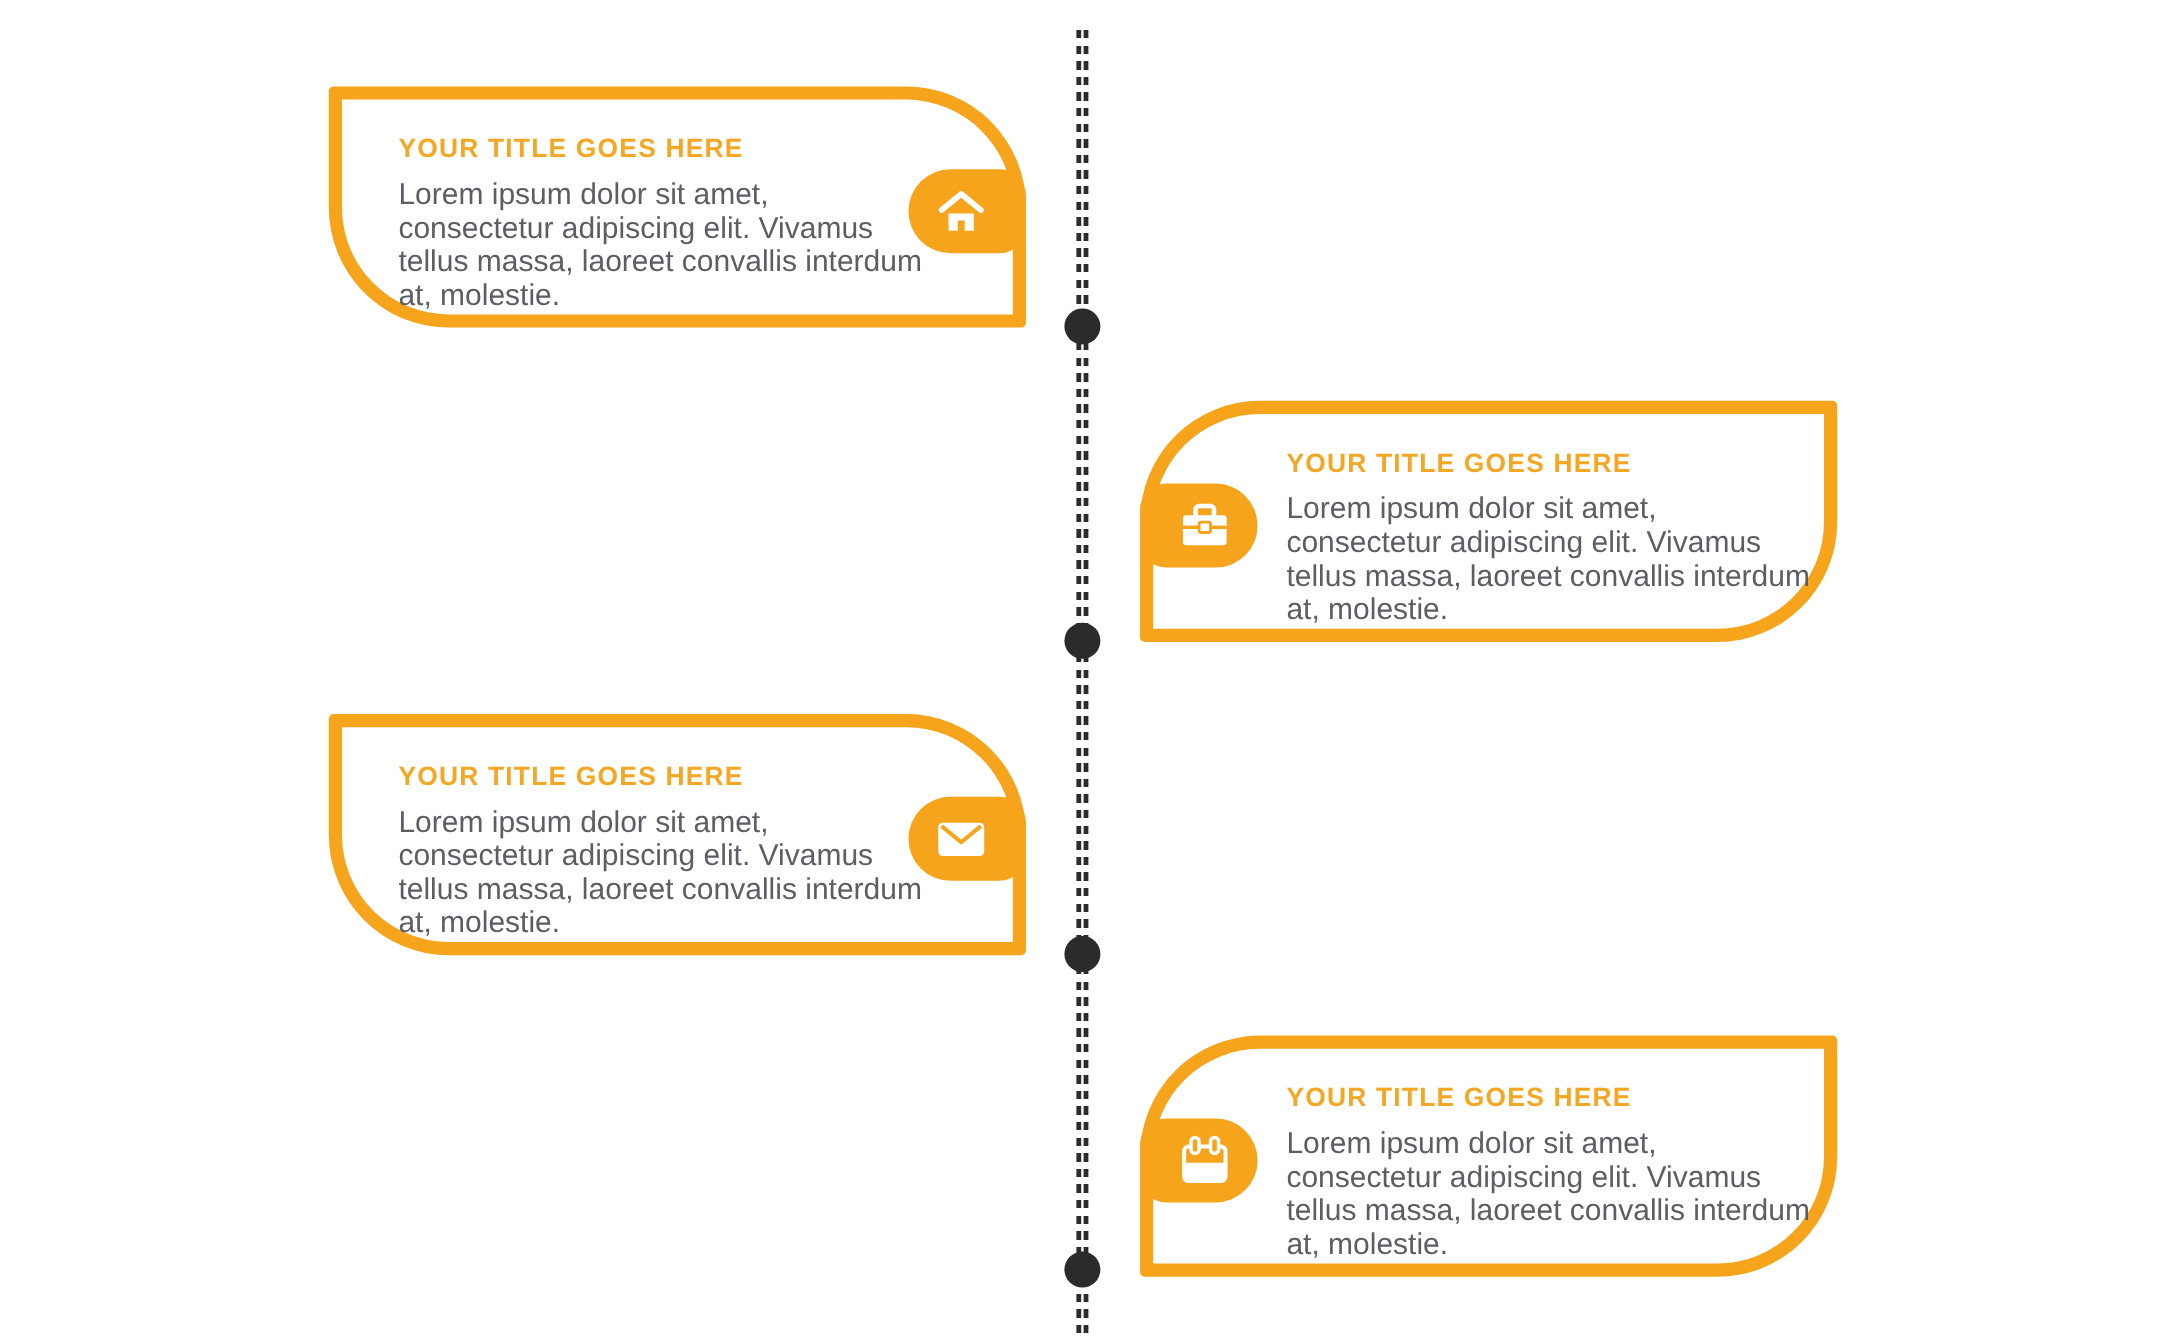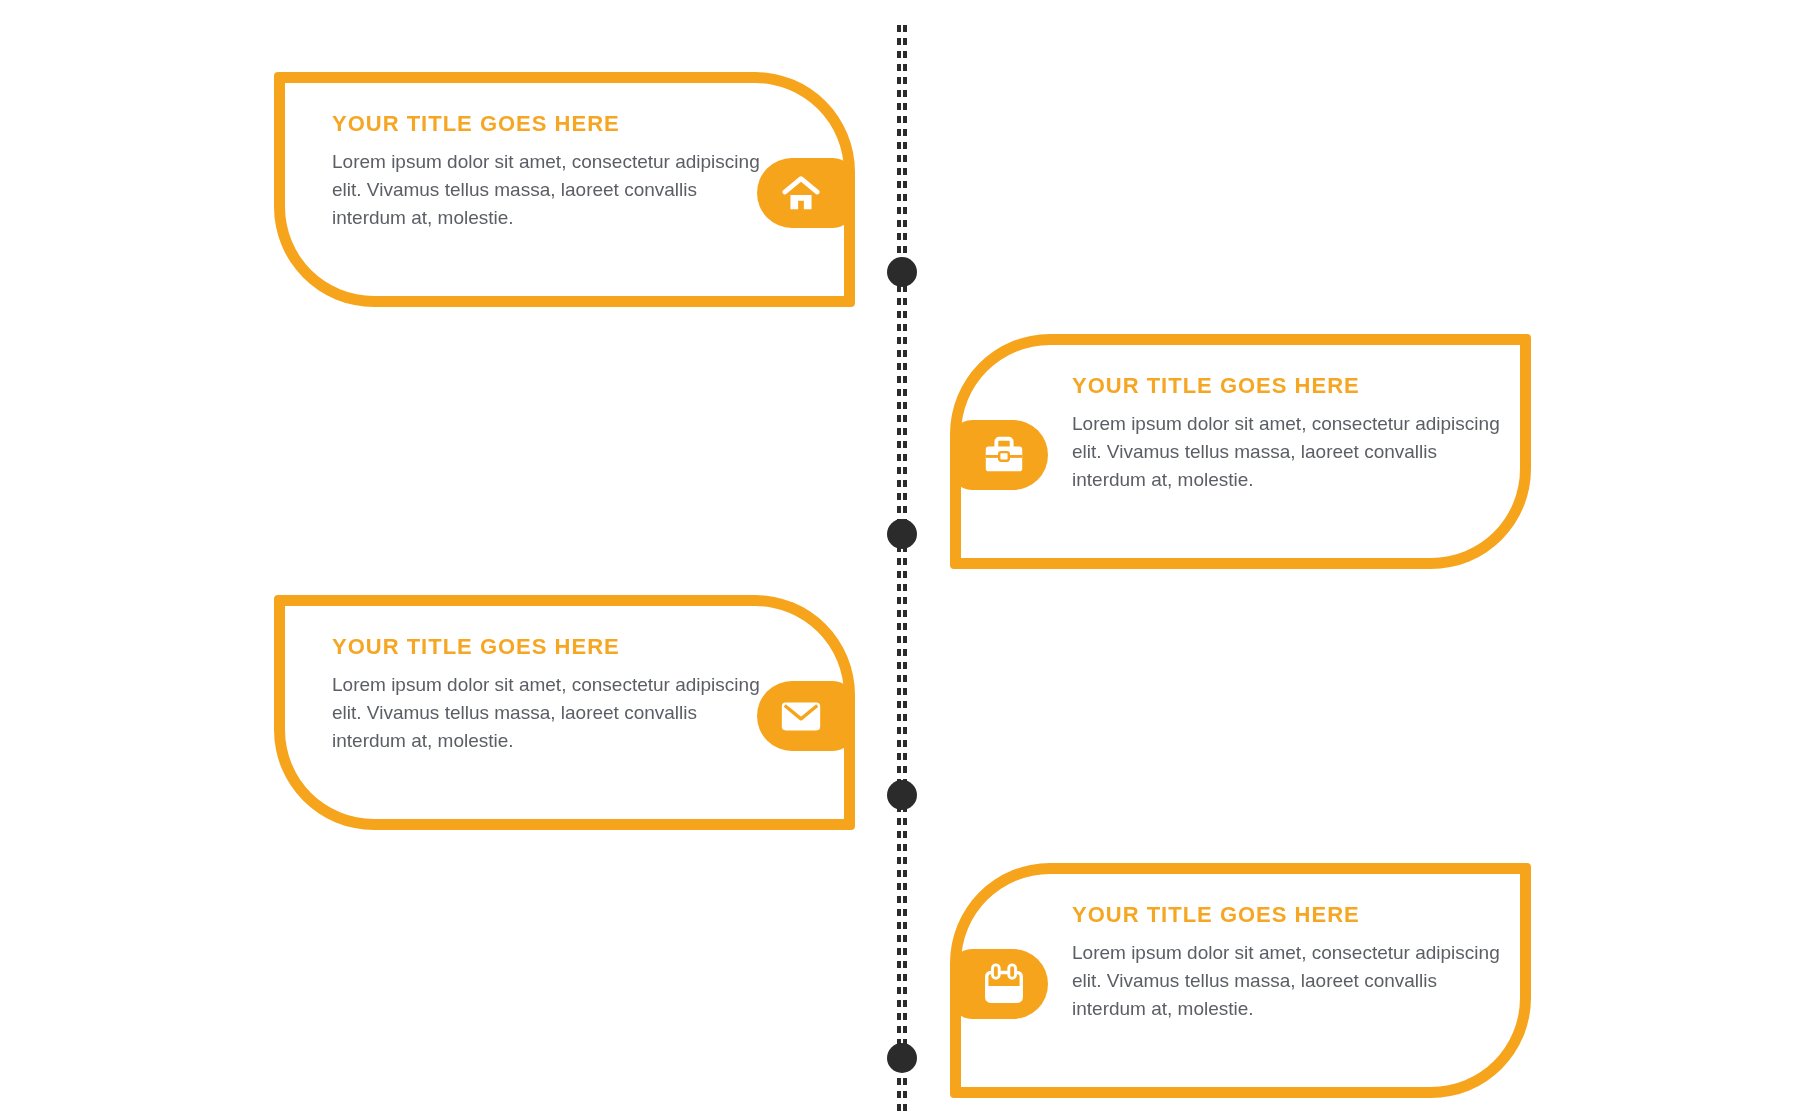--- a/index.html
+++ b/index.html
@@ -36,21 +36,21 @@
     position: absolute;
     left: 887px;
     width: 30px; height: 30px;
     border-radius: 50%;
     background: var(--timeline);
   }
 
   
   .card {
     position: absolute;
-    width: 581px; height: 235px;
+    width: 581px; height: 201px;
     background: #fff;
     border: 11px solid var(--accent);
   }
   .card.left  { border-radius: 4px 100px 4px 100px; }
   .card.right { border-radius: 100px 4px 100px 4px; }
 
   .content {
     position: absolute;
     top: 27px;
     width: 440px;
@@ -62,21 +62,21 @@
     font-size: 22px;
     font-weight: bold;
     letter-spacing: 1px;
     line-height: 28px;
     color: var(--title-text);
     text-transform: uppercase;
     margin-bottom: 10px;
     white-space: nowrap;
   }
   .card-body {
-    font-size: 19px;
+    font-size: 25px;
     line-height: 28px;
     color: var(--body-text);
   }
 
   
   .pill {
     position: absolute;
     top: 50%;
     width: 98px; height: 70px;
     background: var(--accent);

